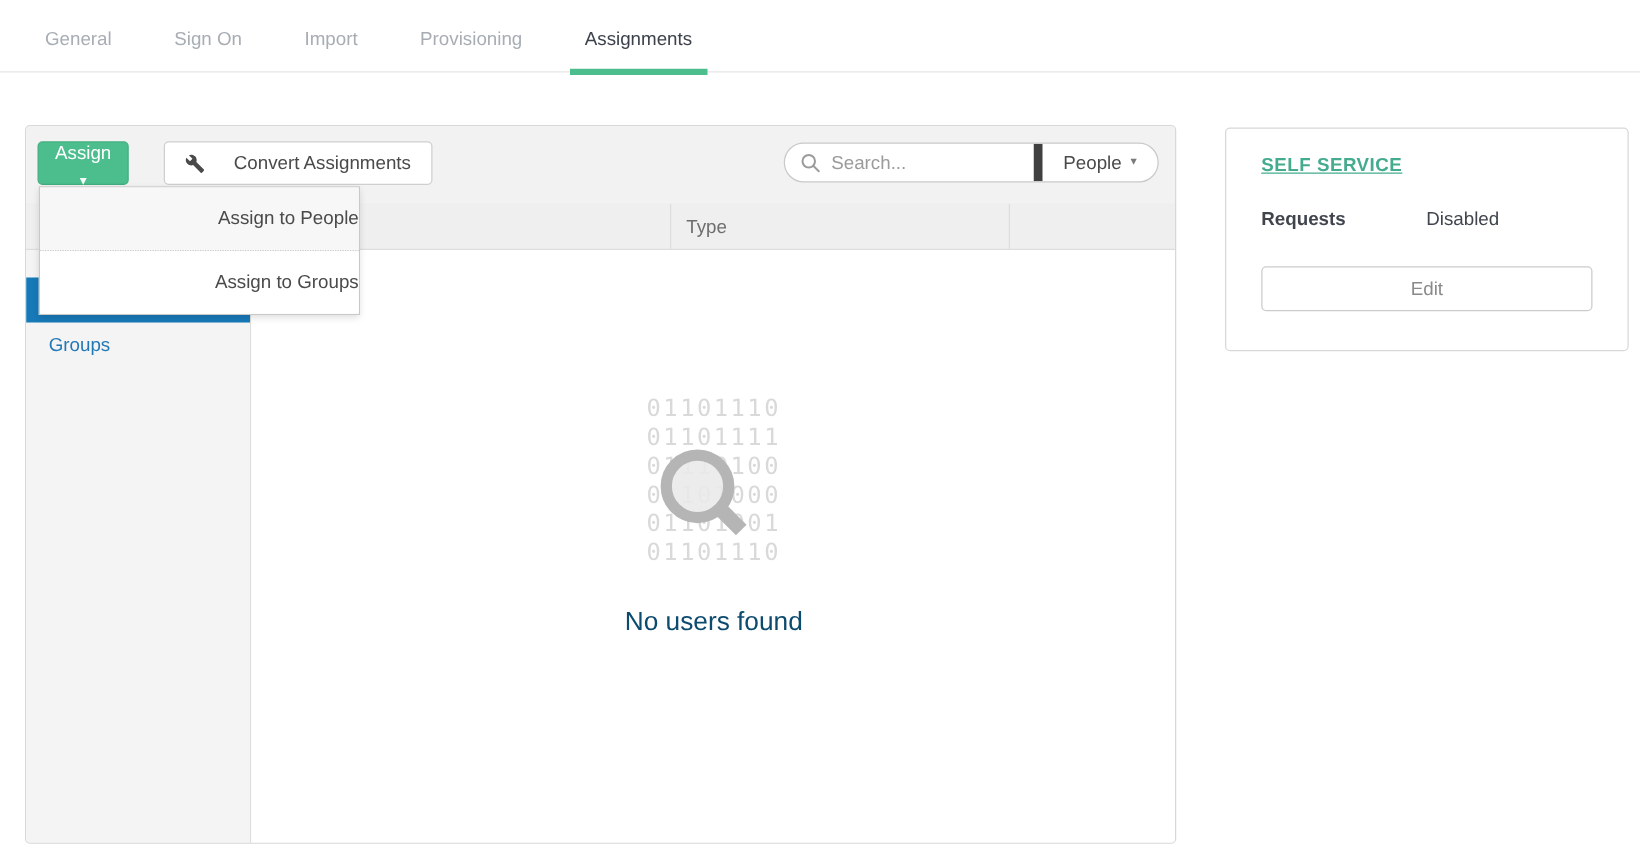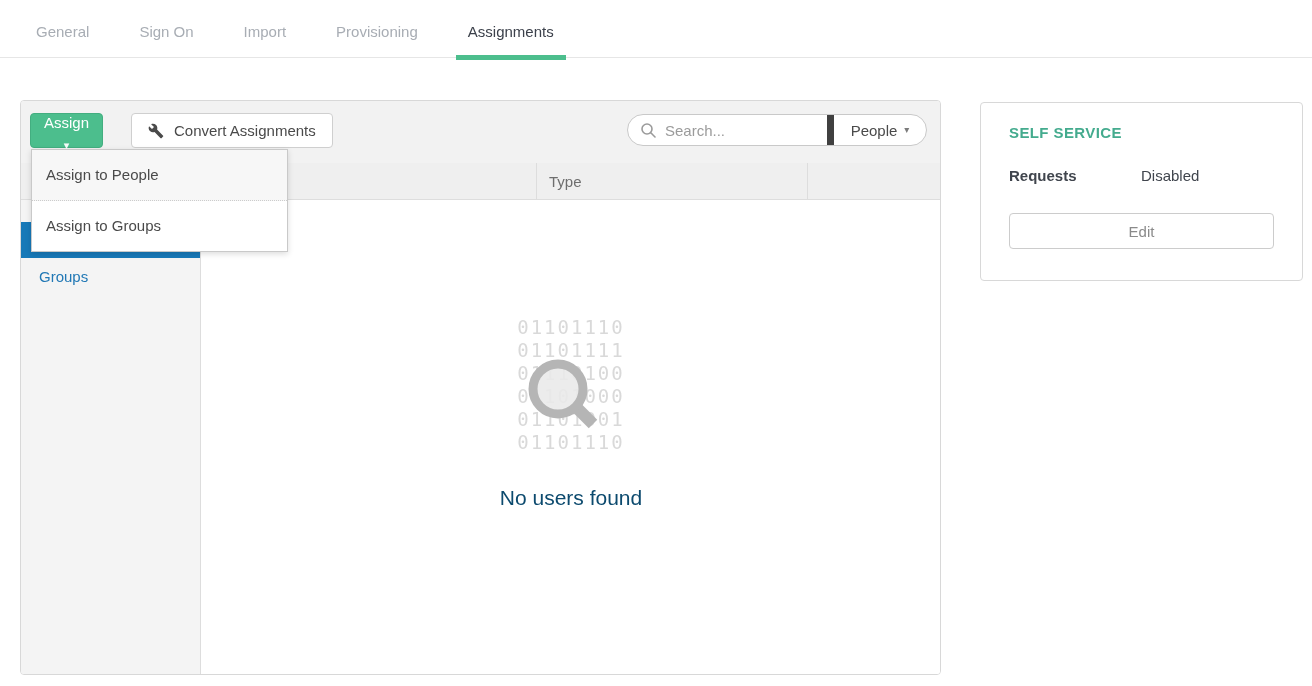--- a/index.html
+++ b/index.html
@@ -14,21 +14,21 @@
   .tabs { position:absolute; top:0; left:0; right:0; height:60px; display:flex; padding-left:24px; gap:26px; z-index:2; box-sizing:border-box; }
   .tab { display:flex; align-items:center; padding:8px 12px 0 12px; font-size:15px; color:#a8adb4; border-bottom:5px solid transparent; box-sizing:border-box; cursor:pointer; }
   .tab.active { color:#3c414b; border-bottom-color:#4cbe8d; }
 
   
   .panel-main { position:absolute; left:20px; top:100px; width:919px; height:573px; border:1px solid #d8d8d8; border-radius:4px; background:#fff; }
   .toolbar { position:absolute; left:0; top:0; right:0; height:62px; background:#f2f2f2; border-bottom:1px solid #ddd; border-radius:3px 3px 0 0; }
   .btn { display:flex; align-items:center; box-sizing:border-box; cursor:pointer; font-size:15px; }
   .btn-assign { position:absolute; left:9px; top:12px; height:35px; padding:0 13px; background:#4cbe8d; border:1px solid #43ae80; border-radius:4px; color:#fff; gap:9px;flex-direction:column; }
   .btn-assign .caret { font-size:11px; line-height:1; opacity:.95; }
-  .btn-convert { position:absolute; left:110px; top:12px; height:35px; padding:0 16px; background:#fff; border:1px solid #cfcfcf; border-radius:4px; color:#4a4a4a; gap:10px; }
+  .btn-convert { position:absolute; left:110px; top:12px; height:35px; padding:0 16px; background:#fff; border:1px solid #cfcfcf; border-radius:4px; color:#4a4a4a; gap:23px; }
   .search-pill { position:absolute; right:13px; top:13px; width:300px; height:32px; background:#fff; border:1px solid #c9c9c9; border-radius:16px; display:flex; align-items:center; box-sizing:border-box; overflow:hidden; }
   .search-pill svg { margin-left:12px; flex:0 0 auto; }
   .search-pill input { border:none; outline:none; flex:1 1 auto; min-width:0; font-size:15px; color:#4a4a4a; background:transparent; padding:0 8px; font-family:"Liberation Sans",sans-serif; }
   .search-pill input::placeholder { color:#9b9b9b; }
   .people-btn { width:92px; height:100%; border-left:7px solid #404040; display:flex; align-items:center; justify-content:center; gap:7px; font-size:15px; color:#4a4a4a; cursor:pointer; flex:0 0 auto; }
   .people-btn .caret { font-size:10px; color:#7b7b7b; line-height:1; }
 
   .table-header { position:absolute; left:0; top:62px; right:0; height:37px; background:#efefef; border-bottom:1px solid #ddd; display:flex; box-sizing:border-box; font-size:15px; color:#6e6e6e; }
   .th1 { width:515px; box-sizing:border-box; }
   .th2 { width:272px; border-left:1px solid #ddd; border-right:1px solid #ddd; display:flex; align-items:center; padding-left:12px; box-sizing:border-box; }
@@ -38,26 +38,26 @@
   .side-item { height:36px; display:flex; align-items:center; padding-left:18px; font-size:15px; box-sizing:border-box; }
   .side-people { background:#1779b8; }
   .side-groups { color:#2178b5; cursor:pointer; }
 
   .empty-area { position:absolute; left:181px; top:99px; right:0; bottom:0; background:#fff; border-radius:0 0 3px 0; }
   .binary { margin-top:116px; text-align:center; font-family:"DejaVu Sans Mono", monospace; font-size:19px; letter-spacing:2px; line-height:23px; color:#d9d9d9; }
   .empty-msg { margin-top:32px; text-align:center; font-size:21px; color:#0c4a6e; }
   .mag { position:absolute; left:320px; top:153px; }
 
   .assign-menu { position:absolute; left:10px; top:48px; width:257px; background:#fff; border:1px solid #c9c9c9; box-shadow:0 2px 6px rgba(0,0,0,0.14); z-index:5; box-sizing:border-box; }
-  .menu-item { height:50px; line-height:50px; padding-left:14px; font-size:15px; color:#4a4a4a; cursor:pointer; background:#fff; }
+  .menu-item { height:50px; line-height:50px; padding-left:24px; font-size:15px; color:#4a4a4a; cursor:pointer; background:#fff;text-align:right; }
   .menu-item.first { background:#f7f7f7; border-bottom:1px dotted #ccc; }
 
   
   .panel-self { position:absolute; left:980px; top:102px; width:323px; height:179px; border:1px solid #d8d8d8; border-radius:4px; background:#fff; box-sizing:border-box; padding:21px 28px; }
-  .ss-title { color:#44ab8e; font-size:15px; font-weight:bold; letter-spacing:.4px; }
+  .ss-title { color:#44ab8e; font-size:15px; font-weight:bold; letter-spacing:.4px;text-decoration:underline; }
   .ss-row { margin-top:26px; display:flex; font-size:15px; color:#40454d; }
   .ss-label { font-weight:bold; width:132px; }
   .btn-edit { margin-top:29px; width:100%; height:36px; background:#fff; border:1px solid #ccc; border-radius:4px; font-size:15px; color:#8a8a8a; display:flex; align-items:center; justify-content:center; cursor:pointer; box-sizing:border-box; }
 </style>
 </head>
 <body>
 
 <div class="tabs">
   <div class="tab">General</div>
   <div class="tab">Sign On</div>

